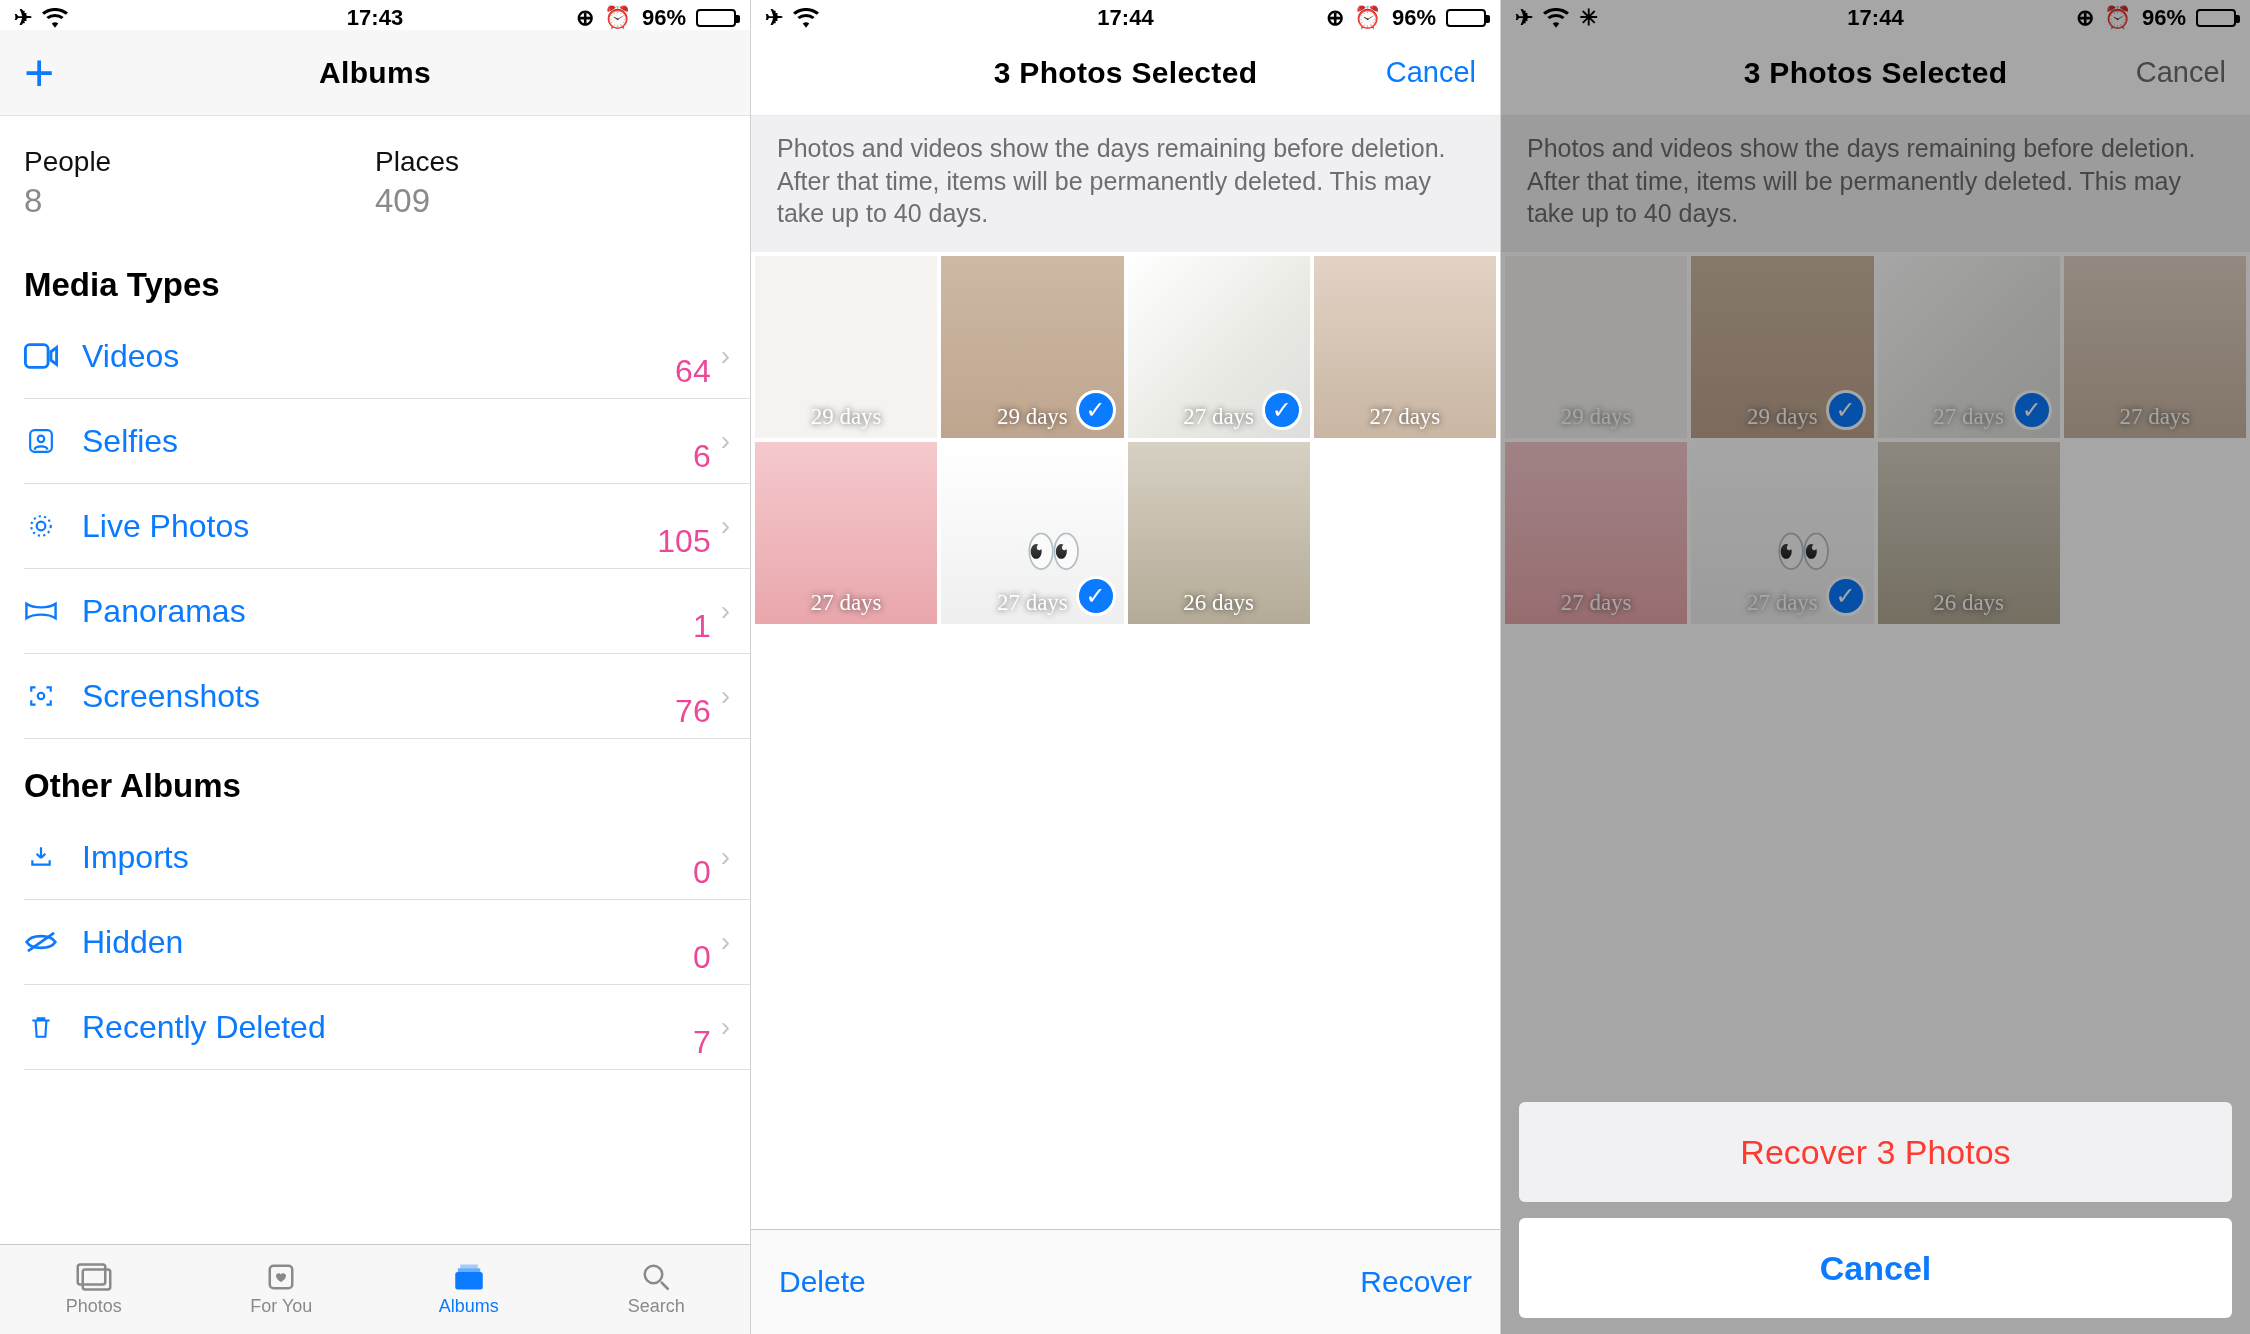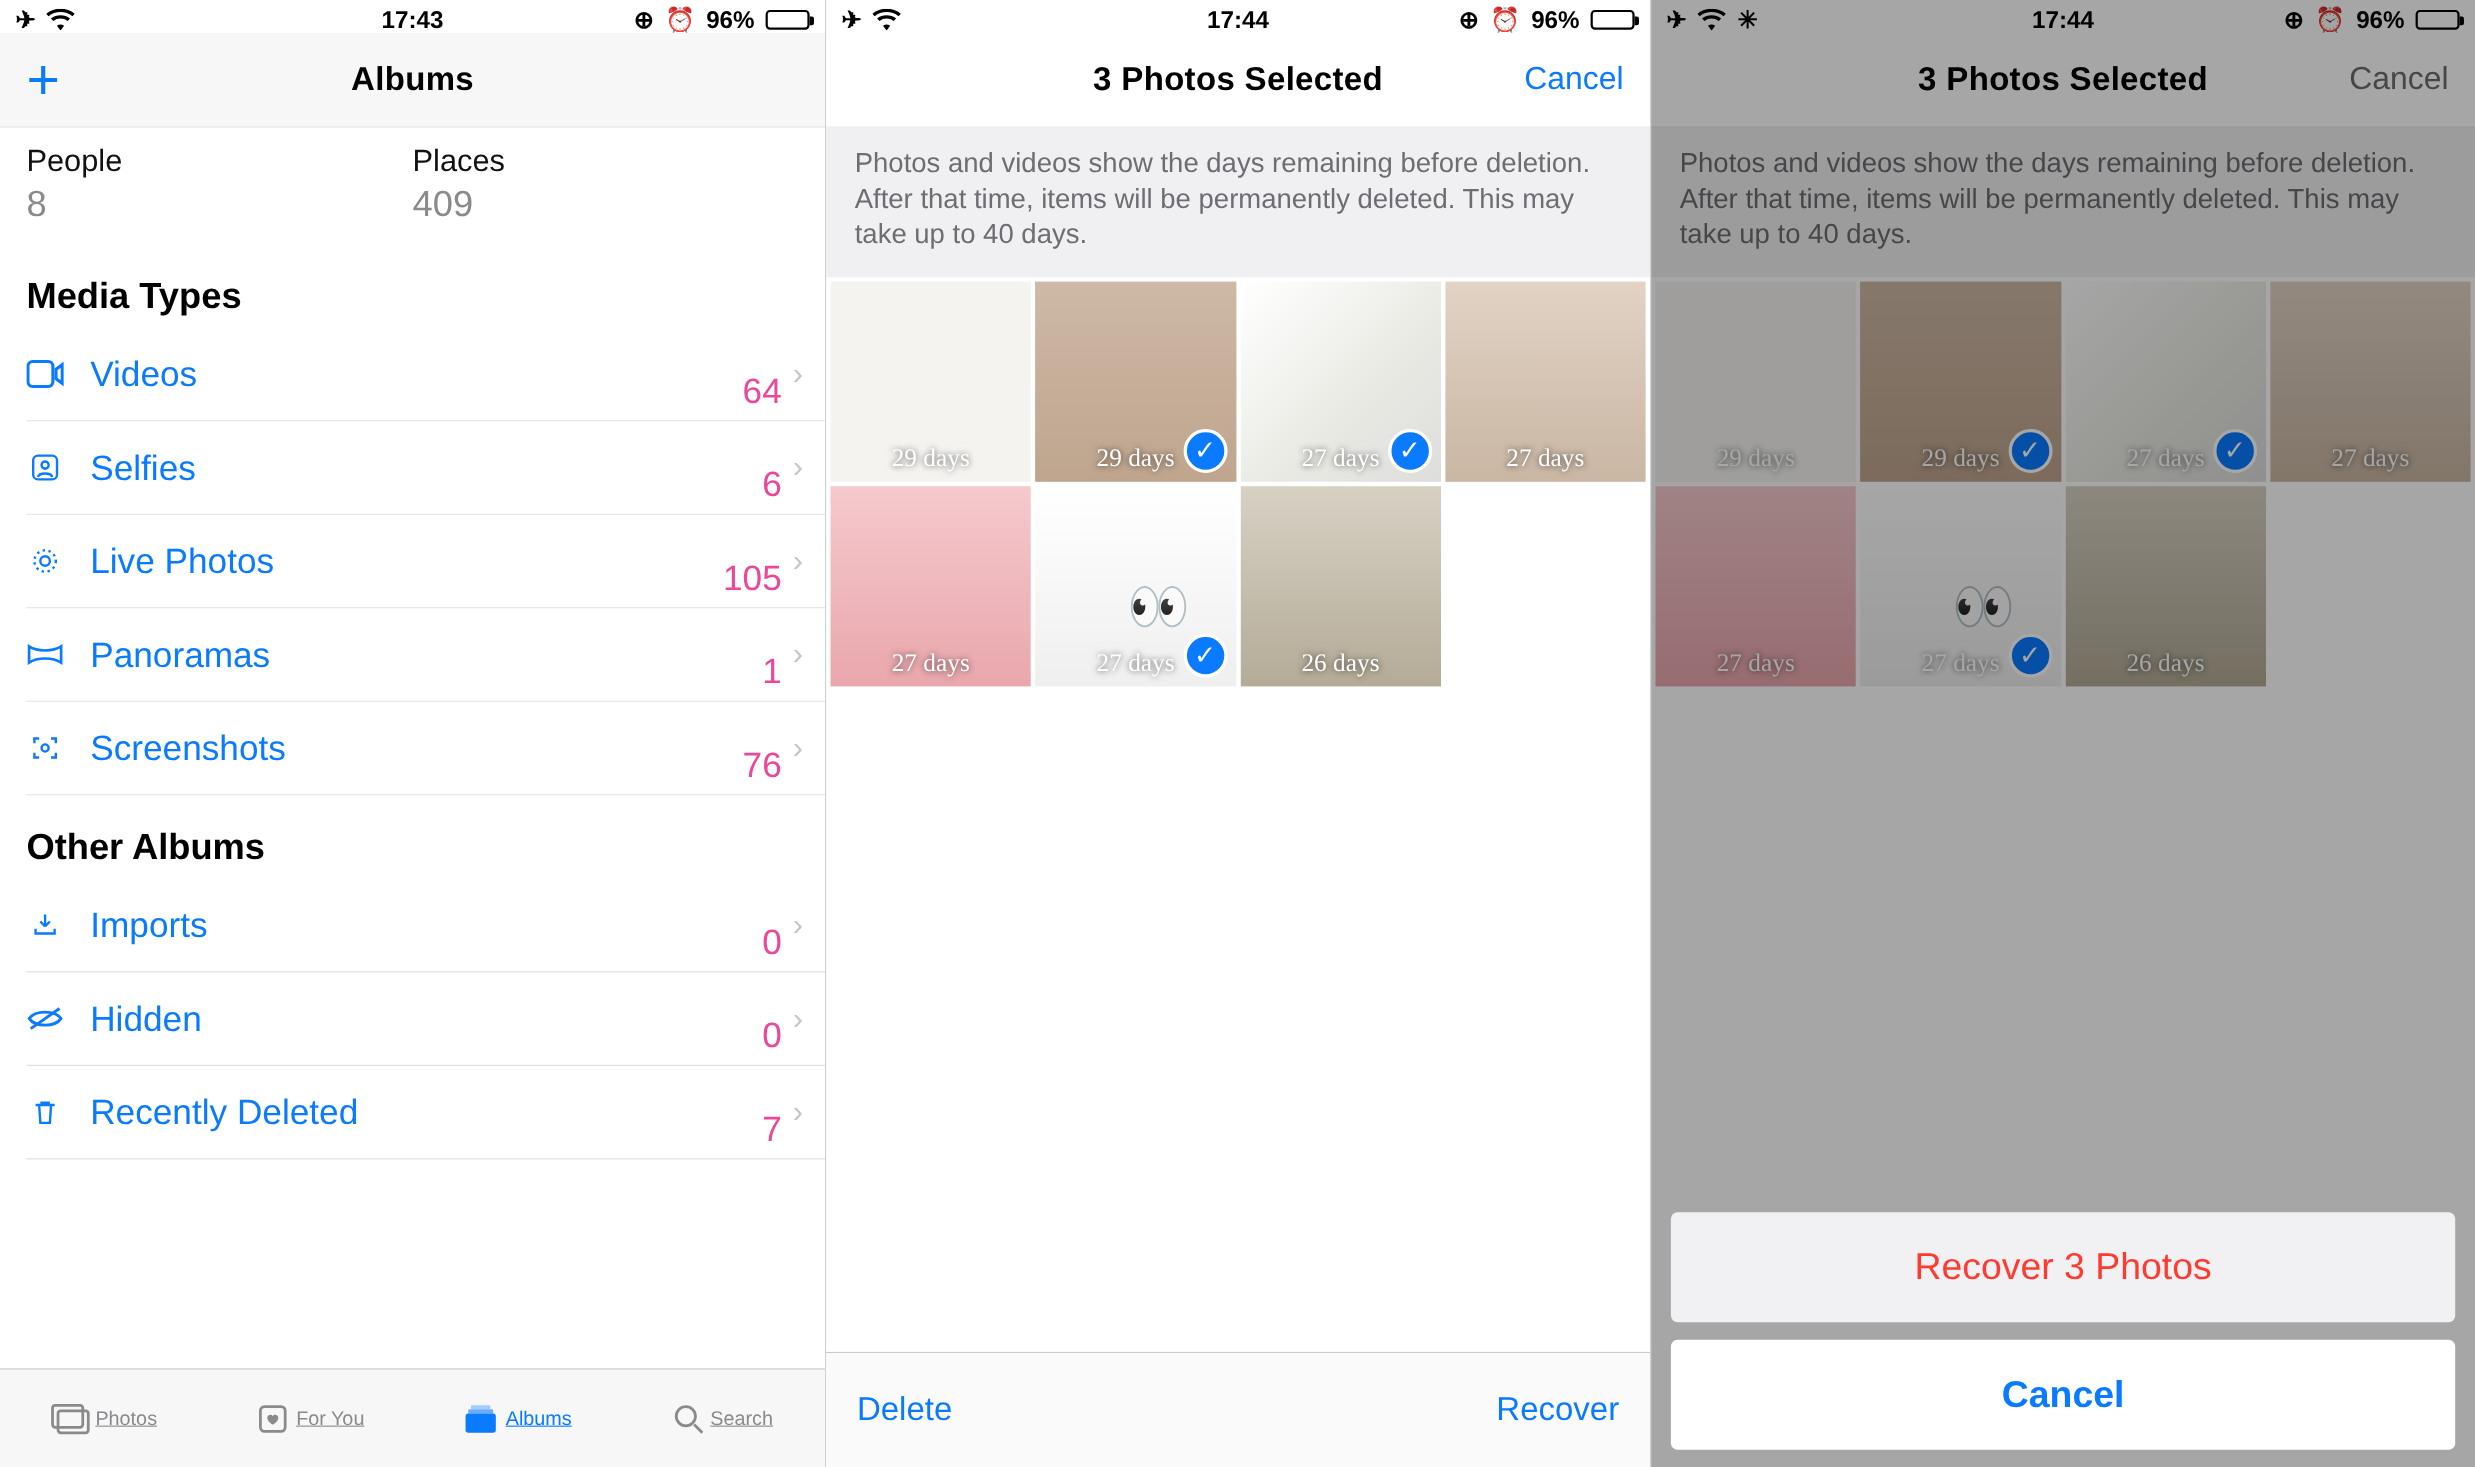--- a/index.html
+++ b/index.html
@@ -19,35 +19,35 @@
   
   .navbar { height:86px; display:flex; align-items:center; justify-content:space-between; padding:0 24px; border-bottom:1px solid rgba(0,0,0,0.08); position:relative; }
   .navbar.light { background:#f7f7f8; }
   .nav-title { position:absolute; left:50%; transform:translateX(-50%); font-size:30px; font-weight:700; letter-spacing:.3px; }
   .nav-btn { font-size:29px; color:#0a7aff; }
   .plus { font-size:52px; font-weight:300; color:#0a7aff; line-height:0; }
 
   
   .content1 { height:calc(1334px - 30px - 86px - 90px); overflow:hidden; background:#fff; }
   .two-col { display:flex; padding:14px 24px 18px 24px; }
-  .col { width:50%; }
+  .col { width:50%;margin-top:16px; }
   .col .lbl { font-size:28px; color:#111; }
   .col .val { font-size:33px; color:#8a8a8d; margin-top:4px; }
   .section-title { font-size:33px; font-weight:800; padding:28px 24px 10px 24px; }
   .list { padding:0 0 0 24px; }
   .row { display:flex; align-items:center; height:85px; border-bottom:1px solid rgba(0,0,0,.12); padding-right:20px; }
   .row .icon-slot { width:58px; display:flex; justify-content:flex-start; }
   .row .label { flex:1; font-size:32px; color:#0a7aff; }
   .row .count { font-size:32px; color:#ec4899; margin-right:10px;margin-top:30px; }
   .row .chev { color:#c5c5c8; font-size:28px; }
   .media-icon { width:34px; height:26px; color:#0a7aff; }
 
   
   .tabbar { position:absolute; bottom:0; left:0; right:0; height:90px; background:#f7f7f8; border-top:1px solid #c9c9cc; display:flex; }
-  .tab { flex:1; display:flex; flex-direction:row; align-items:center; justify-content:center; color:#8a8a8d; gap:4px;text-decoration:underline; }
+  .tab { flex:1; display:flex; flex-direction:column; align-items:center; justify-content:center; color:#8a8a8d; gap:4px; }
   .tab.active { color:#0a7aff; }
   .tab-label { font-size:18px; }
 
   
   .note { background:#f0f0f2; padding:16px 26px 22px 26px; font-size:25px; color:#6d6d72; line-height:1.3; }
   .grid { display:grid; grid-template-columns:repeat(4, 1fr); gap:4px; padding:4px;font-family:Liberation Serif, serif; }
   .thumb { position:relative; aspect-ratio:1/1; background:#d9d5cf; display:flex; align-items:flex-end; justify-content:center; color:#fff; font-size:23px; font-weight:500; overflow:hidden; }
   .thumb .days { position:absolute; bottom:8px; left:0; right:0; text-align:center; text-shadow:0 0 6px rgba(0,0,0,.7);}
   .thumb .check { position:absolute; right:8px; bottom:8px; width:40px; height:40px; border-radius:50%; background:#0a7aff; border:3px solid #fff; display:flex; align-items:center; justify-content:center; color:#fff; font-size:24px; }
   .thumb.doc { background:#f4f3f0; }

